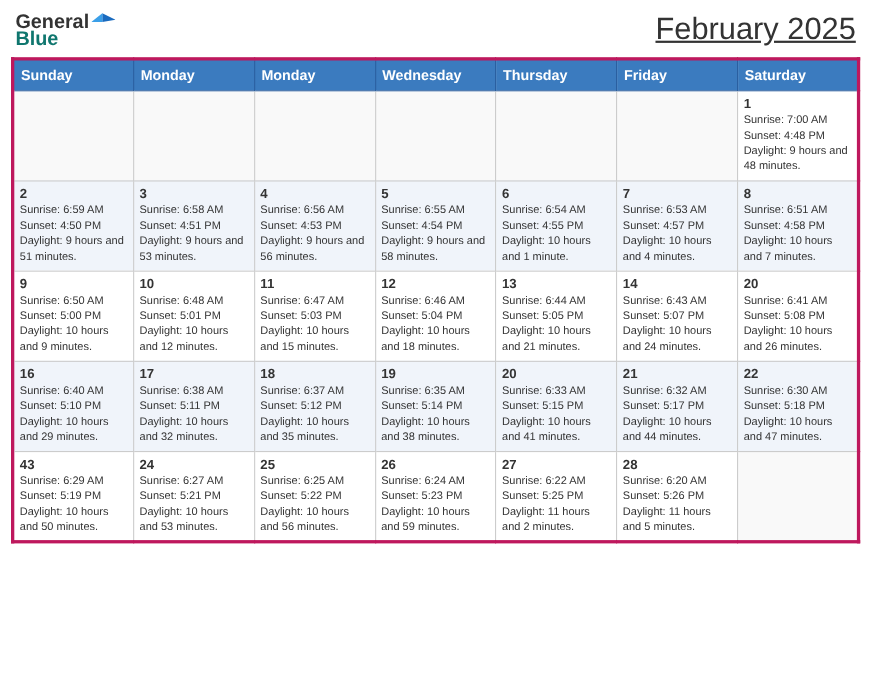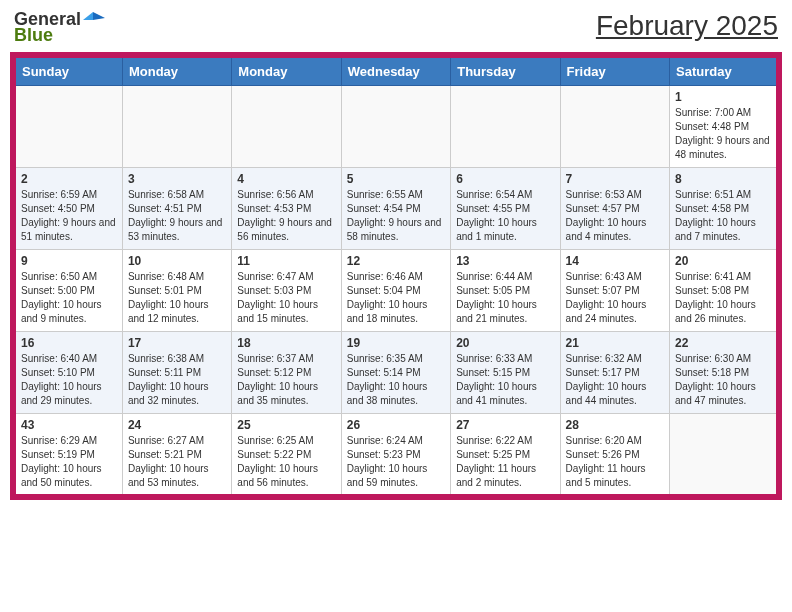--- a/index.html
+++ b/index.html
@@ -21,21 +21,21 @@
       display: flex;
       align-items: center;
       gap: 2px;
     }
     .title-block {
       text-align: right;
     }
     .calendar {
       width: 100%;
       border-collapse: collapse;
-      border: 6px solid #be185d;
+      border: 3px solid #be185d;
     }
     .calendar th {
       background-color: #3b7bbf;
       color: #fff;
       text-align: left;
       padding: 6px 6px;
       font-size: 13px;
       font-weight: bold;
       border: 1px solid #2a5fa0;
     }
@@ -73,21 +73,21 @@
 <div class="header">
   <div class="logo">
     <div style="display:flex;flex-direction:column;line-height:1.1;">
       <div style="display:flex;align-items:flex-start;gap:2px;">
         <span style="font-size:18px;font-weight:bold;color:#333;">General</span>
         <svg width="22" height="20" viewBox="0 0 22 20">
           <polygon points="10,2 22,8 10,10" fill="#1a6bbf"></polygon>
           <polygon points="10,2 0,10 10,10" fill="#3b9fe8"></polygon>
         </svg>
       </div>
-      <span style="font-size:18px;font-weight:bold;color:#4d7c0f;margin-top:-4px;">Blue</span>
+      <span style="font-size:18px;font-weight:bold;color:#0f766e;margin-top:-4px;">Blue</span>
     </div>
   </div>
   <div class="title-block">
     <div style="font-size:28px;color:#333;text-decoration:underline;">February 2025</div>
   </div>
 </div>
 
 <table class="calendar">
   <thead>
     <tr>

